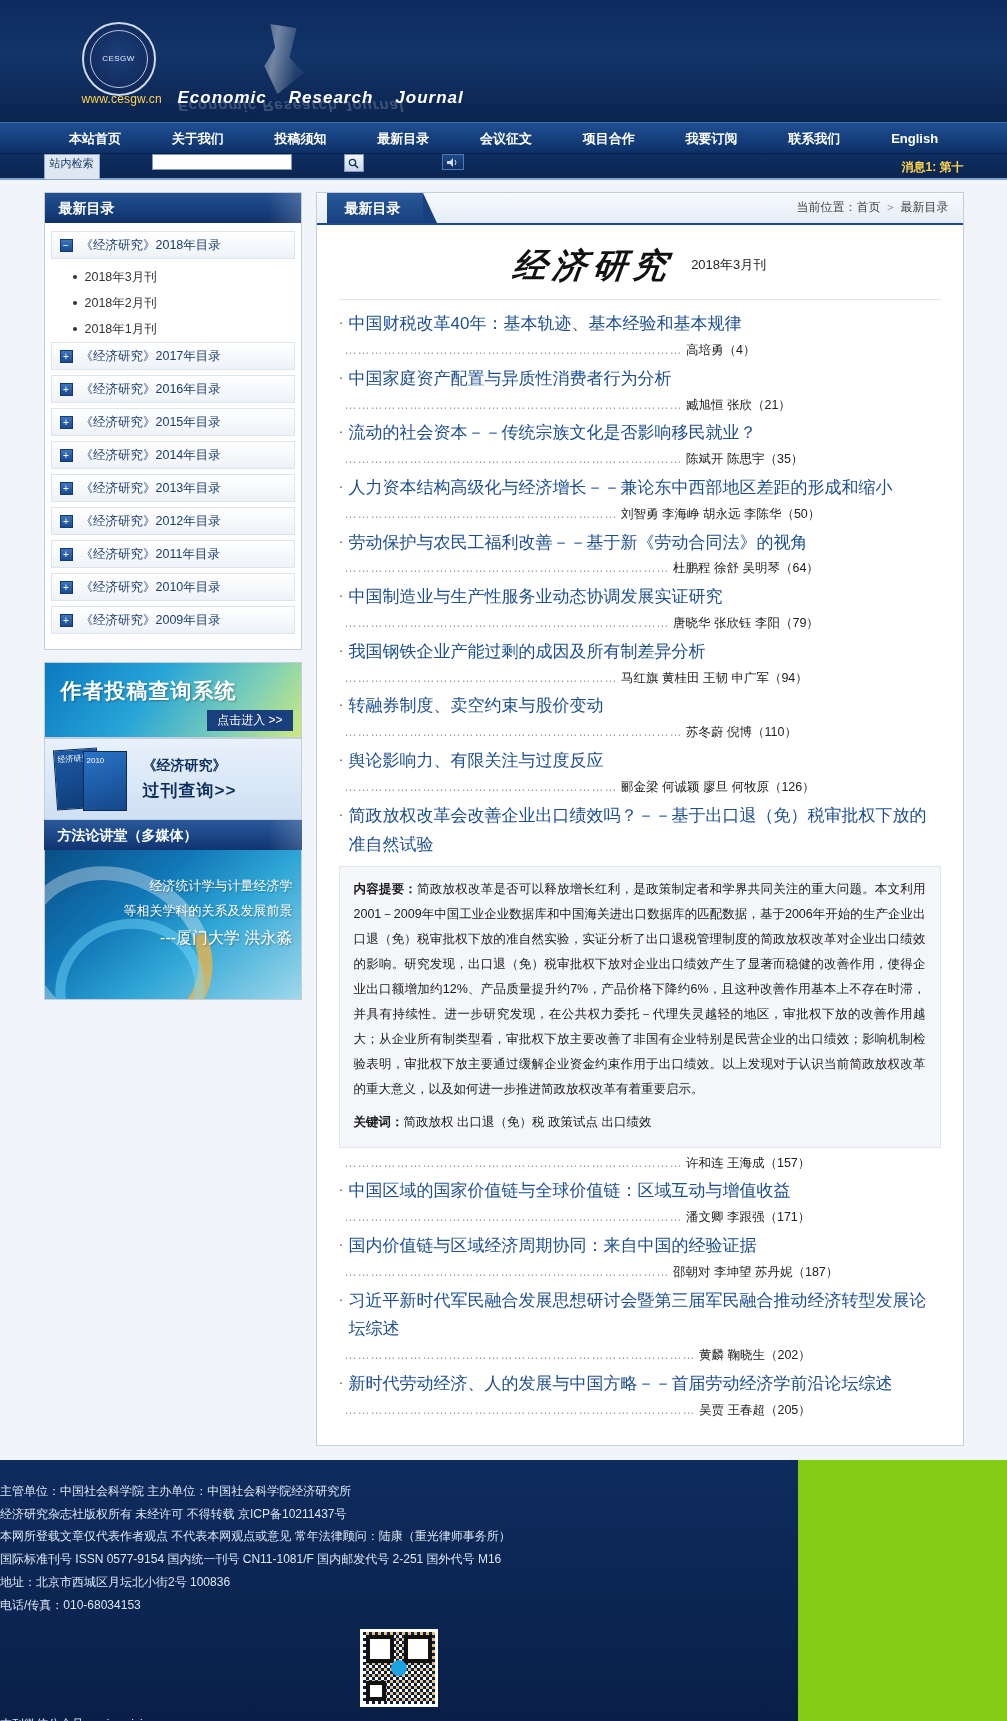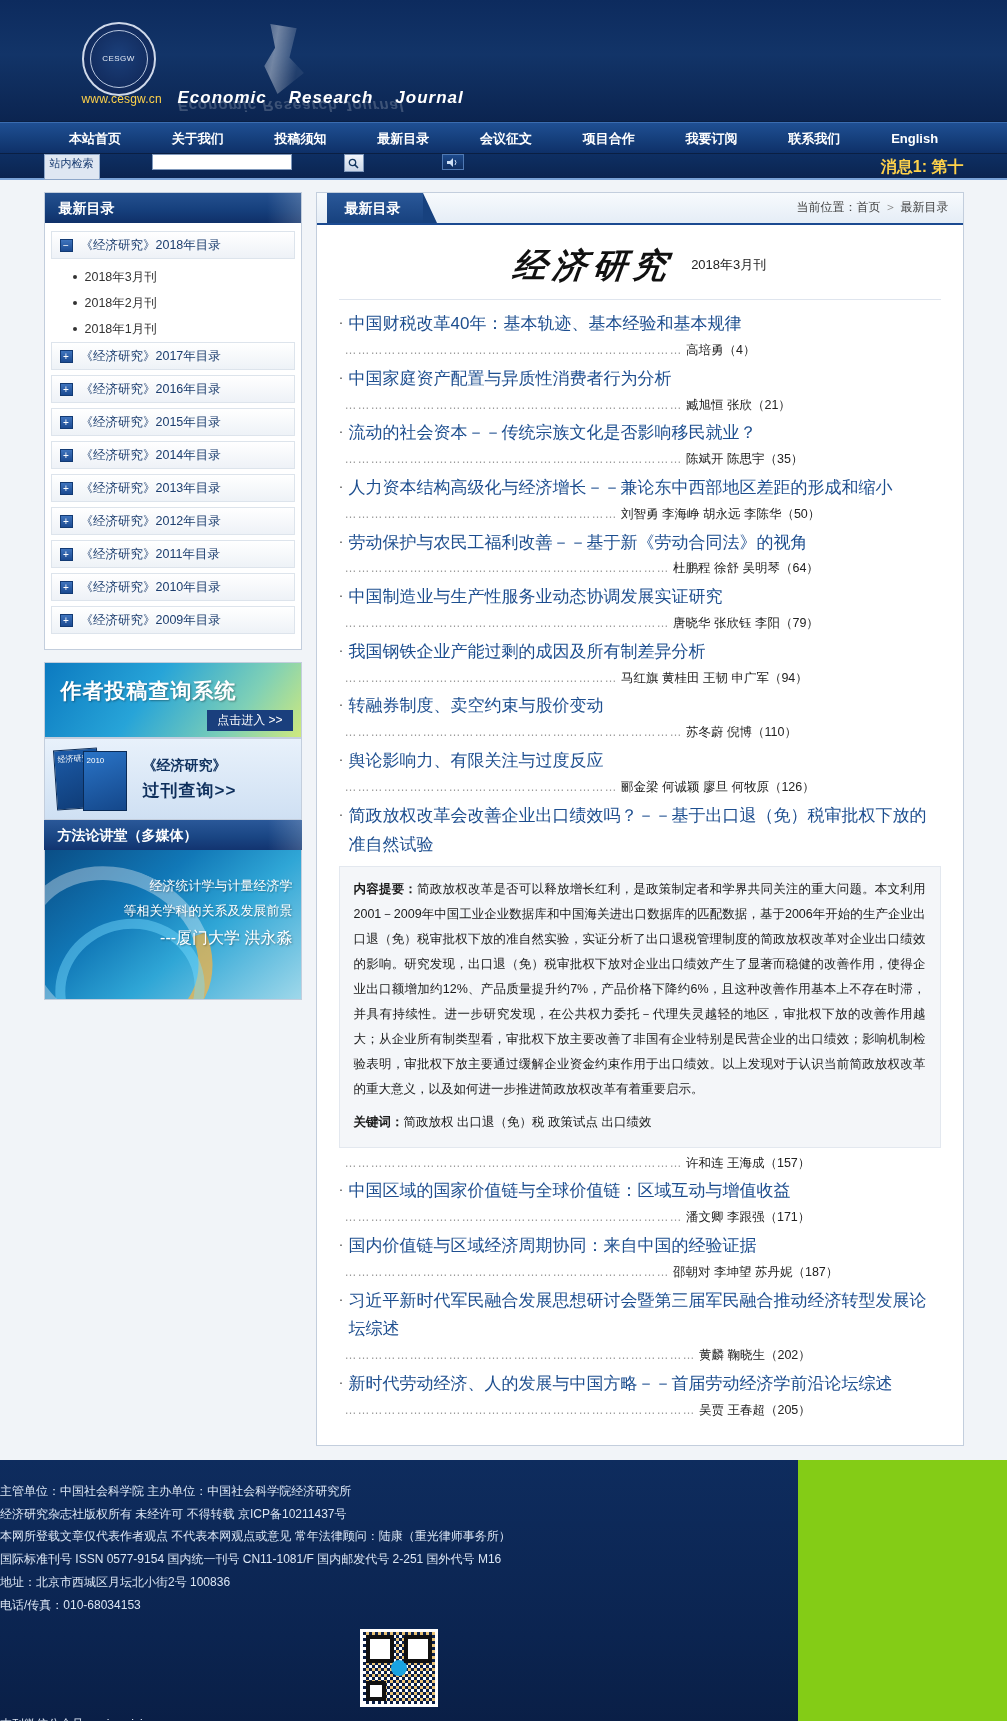--- a/index.html
+++ b/index.html
@@ -157,21 +157,21 @@
     color: #cfe0f5;
     font-size: 10px;
     display:flex; align-items:center; justify-content:center;
     cursor: pointer;
   }
   .ticker {
     position: absolute;
     right: 0; top: 0;
     height: 26px; line-height: 26px;
     color: #ffd24a;
-    font-size: 16px;
+    font-size: 12px;
     font-weight: bold;
     white-space: nowrap;
     overflow: hidden;
     width: 190px;
     text-align: right;
   }
   
   .content-wrap {
     width: 1007px;
     background: #f1f4f8;

